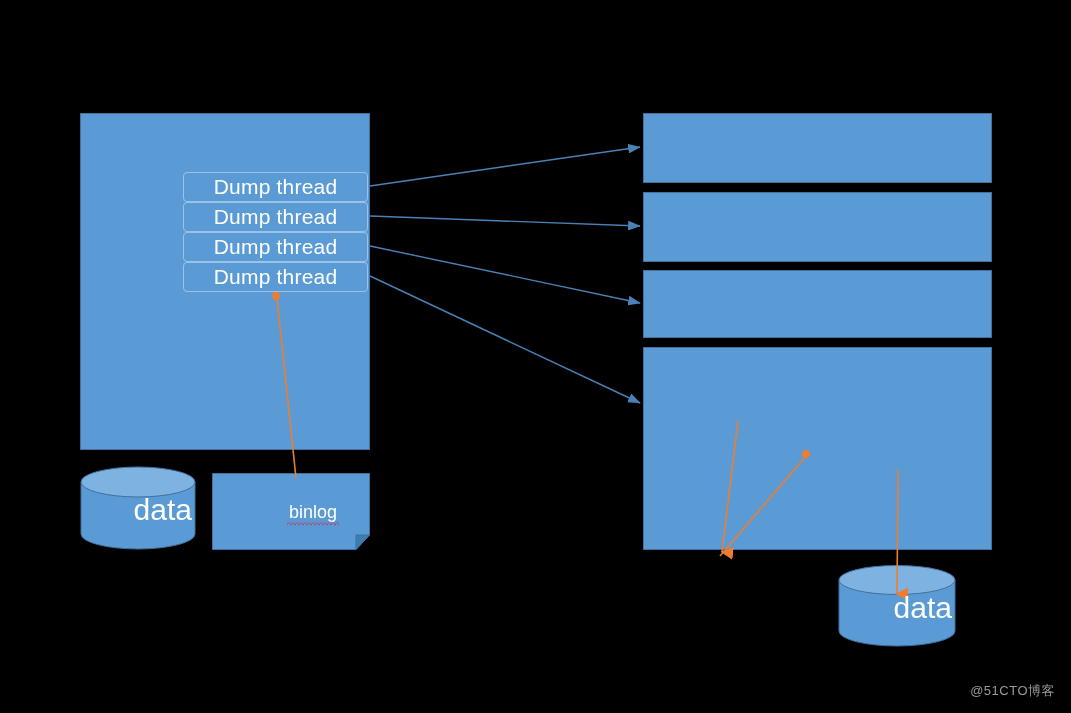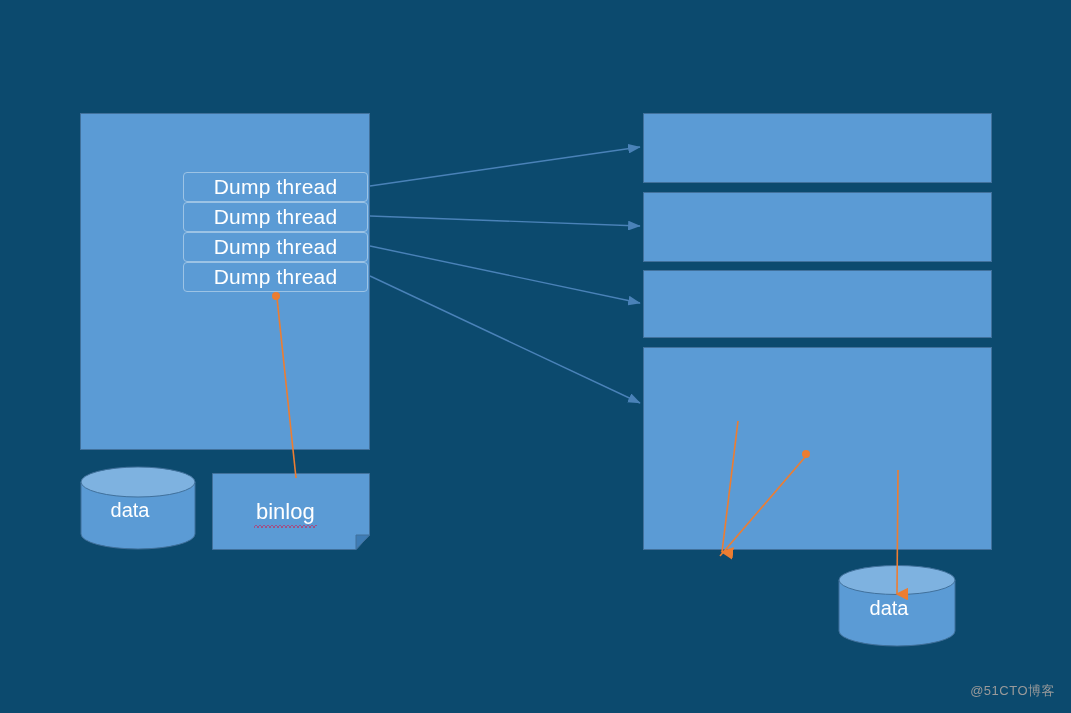--- a/index.html
+++ b/index.html
@@ -4,21 +4,21 @@
 <style>
   html, body {
     margin: 0;
     padding: 0;
     background: #ffffff;
   }
   #canvas {
     position: relative;
     width: 1071px;
     height: 713px;
-    background: #0c4a6e;
+    background: #000000;
     overflow: hidden;
     font-family: "Liberation Sans", sans-serif;
   }
   .box {
     position: absolute;
     background: #5B9BD5;
     border: 1px solid #41719C;
     box-sizing: border-box;
   }
   .thread-box {
@@ -37,37 +37,38 @@
   }
   .doc-shape {
     position: absolute;
   }
   .doc-shape .label {
     position: absolute;
     left: 0;
     right: 0;
     top: 50%;
     transform: translateY(-50%);
+    text-align: center;
     color: #ffffff;
-    font-size: 22px;
+    font-size: 18px;
     white-space: nowrap;
     padding-left: 44px;
   }
   .cyl {
     position: absolute;
   }
   .cyl .label {
     position: absolute;
     left: 0;
-    right: 16px;
+    right: 4px;
     top: 52%;
     transform: translateY(-50%);
-    text-align: center;
+    text-align: right;
     color: #ffffff;
-    font-size: 20px;
+    font-size: 30px;
     white-space: nowrap;
     z-index: 3;
   }
   .squiggle {
     position: relative;
     display: inline-block;
   }
   .squiggle::after {
     content: "";
     position: absolute;

